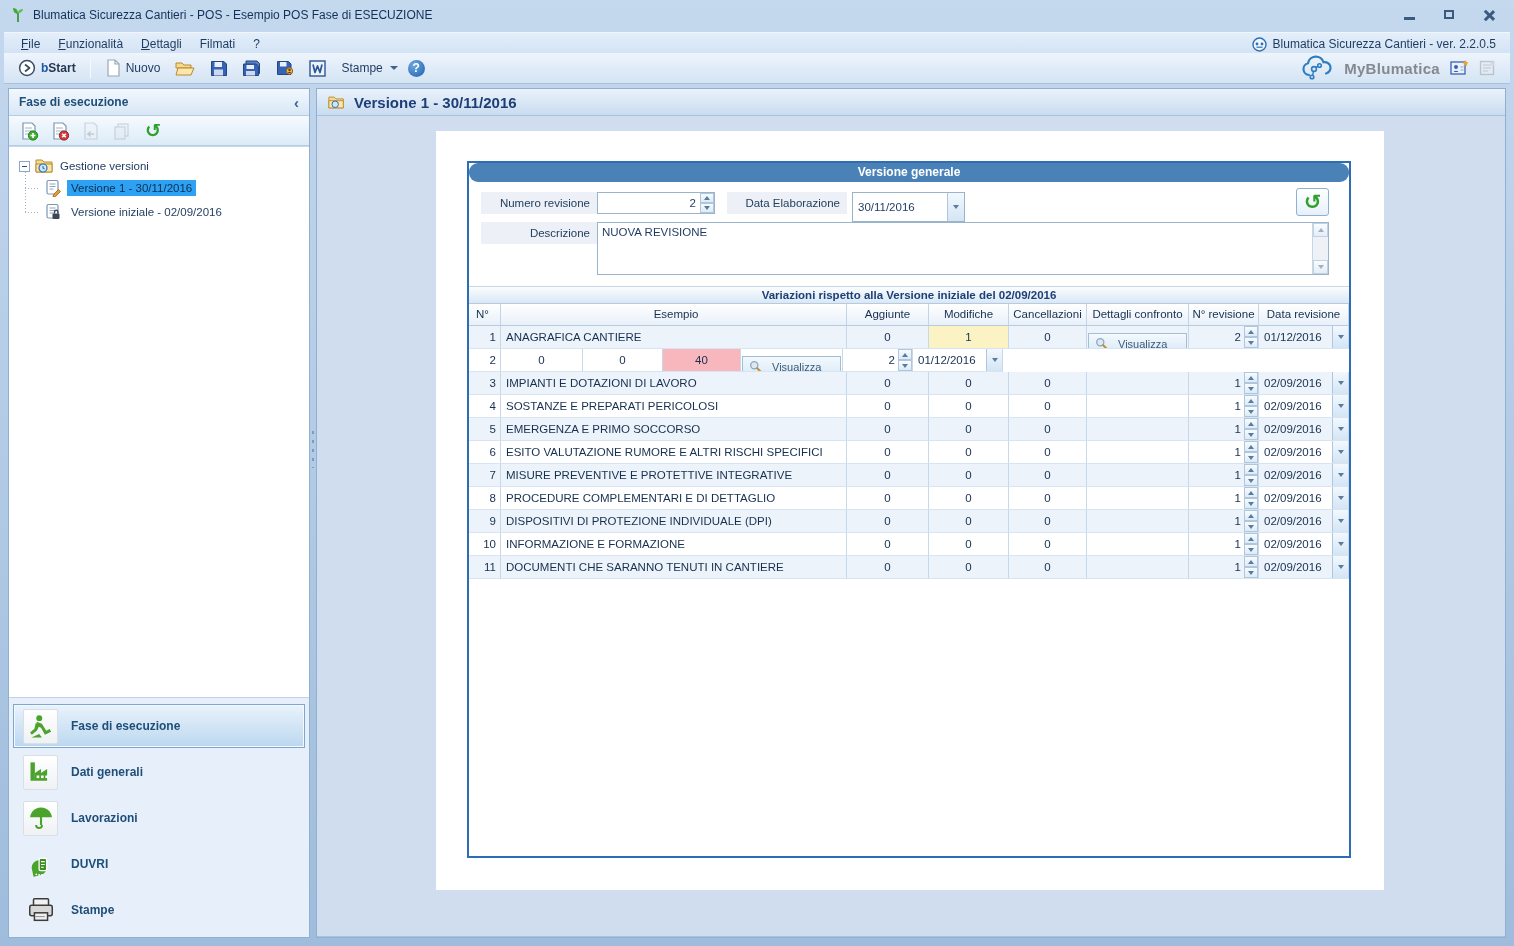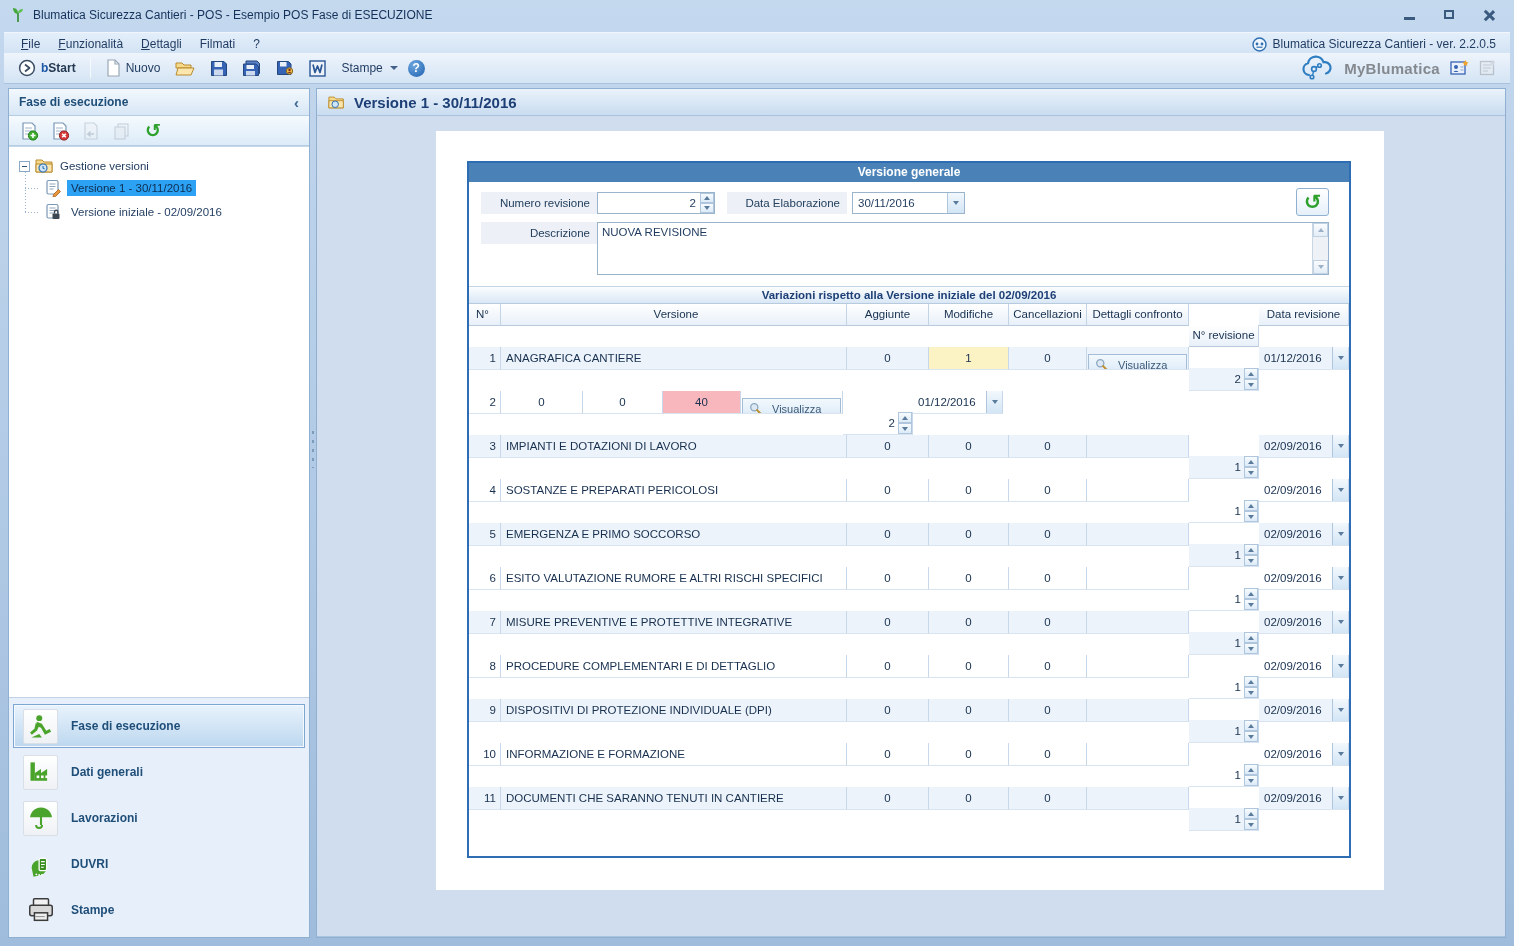--- a/index.html
+++ b/index.html
@@ -79,34 +79,34 @@
   .splitter .grip { position:absolute; left:1px; top:340px; width:4px; height:40px;
     background-image:radial-gradient(circle, #7d9cbc 1.2px, transparent 1.5px); background-size:4px 9px; background-repeat:repeat-y; }
   
   .main-panel { flex:1; display:flex; flex-direction:column; border:1px solid #8fb0d1; background:#bed2e8; }
   .main-header { height:27px; flex:none; background:linear-gradient(#eaf2fb,#c9dcf0); border-bottom:1px solid #a9c2dd;
     display:flex; align-items:center; gap:8px; padding:0 11px; }
   .main-title { font-size:15px; font-weight:bold; color:#1d3f76; }
   .main-body { flex:1; position:relative; background:#cfddee; border-bottom:1px solid #a9c2dd; }
   .page { position:absolute; left:119px; top:15px; width:948px; height:759px; background:#fff; }
   .doc-panel { position:absolute; left:31px; top:30px; width:884px; height:697px; border:2px solid #2e6db4; background:#fff; }
-  .vg-header { height:19px; background:#4a82b8; color:#fff; font-weight:bold; font-size:12px; text-align:center; line-height:19px; }
+  .vg-header { height:19px; background:#4a82b8; color:#fff; font-weight:bold; font-size:12px; text-align:center; line-height:19px;border-radius:9px; }
   
   .form-area { position:relative; height:104px; background:#fff; }
   .f-label { position:absolute; height:22px; line-height:22px; background:#edf1f7; text-align:right; padding-right:7px; color:#24405e; }
   .lbl-numrev { left:12px; top:10px; width:116px; }
   .lbl-datael { left:258px; top:10px; width:120px; }
   .lbl-descr  { left:12px; top:40px; width:116px; }
   .spin-field { position:absolute; left:128px; top:10px; width:118px; height:22px; border:1px solid #9ab4cc; display:flex; background:#fff; }
   .spin-field input { flex:1; border:none; outline:none; text-align:right; padding-right:4px; font:inherit; color:#1e3a5f; min-width:0; }
   .spinner { width:14px; display:flex; flex-direction:column; flex:none; }
   .spin-btn { flex:1; background:linear-gradient(#f7fbfe,#dcebf8); border:1px solid #b0c6dc; display:flex; align-items:center; justify-content:center; cursor:pointer; }
   .tri-up { width:0; height:0; border-left:3px solid transparent; border-right:3px solid transparent; border-bottom:4px solid #5b7b9c; }
   .tri-dn { width:0; height:0; border-left:3px solid transparent; border-right:3px solid transparent; border-top:4px solid #5b7b9c; }
-  .date-field { position:absolute; left:383px; top:10px; width:113px; height:22px; border:1px solid #9ab4cc; display:flex; background:#fff; }
+  .date-field { position:absolute; left:383px; top:10px; width:113px; height:30px; border:1px solid #9ab4cc; display:flex; background:#fff; }
   .date-field input { flex:1; border:none; outline:none; padding-left:5px; font:inherit; color:#1e3a5f; min-width:0; }
   .combo-btn { width:17px; flex:none; background:linear-gradient(#f2f8fd,#d3e5f5); border-left:1px solid #b0c6dc;
     display:flex; align-items:center; justify-content:center; cursor:pointer; }
   .refresh-btn { position:absolute; right:20px; top:6px; width:33px; height:28px; border:1px solid #8fb0d1; border-radius:3px;
     background:linear-gradient(#ffffff,#e6f0fa); display:flex; align-items:center; justify-content:center; cursor:pointer; }
   .refresh-btn .refresh-glyph { font-size:21px; }
   .descr-field { position:absolute; left:128px; top:40px; right:20px; height:53px; border:1px solid #9ab4cc; display:flex; background:#fff; }
   .descr-field textarea { flex:1; border:none; outline:none; resize:none; font:inherit; color:#1e3a5f; padding:3px 4px; }
   .v-scroll { width:16px; flex:none; background:#eef2f7; border-left:1px solid #c9d6e4; display:flex; flex-direction:column; justify-content:space-between; }
   .v-scroll .spin-btn { flex:none; height:14px; background:linear-gradient(#fafcfe,#e4edf7); border:1px solid #c3d2e2; }
@@ -121,21 +121,21 @@
   .trow { display:flex; }
   .trow .cell { height:23px; line-height:22px; border-bottom:1px solid #d8e4f1; border-right:1px solid #c7d8ea;
     overflow:hidden; white-space:nowrap; }
   .trow.alt .cell { background:#edf3fa; }
   .col-n   { width:32px; text-align:right; padding-right:4px; }
   .col-sez { width:346px; padding-left:5px; text-align:left; }
   .col-agg { width:82px; text-align:center; }
   .col-mod { width:80px; text-align:center; }
   .col-can { width:78px; text-align:center; }
   .col-det { width:102px; padding:0; }
-  .col-rev { width:70px; display:flex; padding:0;margin-top:21px; }
+  .col-rev { width:70px; display:flex; padding:0; }
   .col-data{ width:90px; display:flex; padding:0; }
   .thead .col-rev, .thead .col-data { display:block; }
   .hl-yellow { background:#fcf3c5 !important; }
   .hl-red { background:#f8b6bd !important; }
   .viz-btn { display:flex; align-items:center; gap:10px; height:21px; margin:7px 1px 0 1px;
     background:linear-gradient(#f3f9fd,#d9e9f7); border:1px solid #a3bdd6; padding:0 6px; cursor:pointer; }
   .viz-label { color:#3c5a78; text-decoration:underline; font-size:11px; }
   .rev-val { flex:1; text-align:right; padding-right:3px; }
   .row-spin { width:14px; height:22px; flex:none; display:flex; flex-direction:column; cursor:pointer; }
   .row-spin .spin-btn { border-width:1px; }
@@ -490,21 +490,21 @@
                   </span>
               </span>
             </span>
           </div>
 
           <div class="caption-bar">Variazioni rispetto alla Versione iniziale del 02/09/2016</div>
 
           <div class="tbl">
             <div class="thead">
               <div class="cell col-n">N°</div>
-              <div class="cell col-sez" style="text-align:center;">Versione</div>
+              <div class="cell col-sez" style="text-align:center;">Esempio</div>
               <div class="cell col-agg">Aggiunte</div>
               <div class="cell col-mod">Modifiche</div>
               <div class="cell col-can">Cancellazioni</div>
               <div class="cell col-det" style="text-align:center;">Dettagli confronto</div>
               <div class="cell col-rev" style="text-align:center;">N° revisione</div>
               <div class="cell col-data" style="text-align:center;">Data revisione</div>
             </div>
             <div>
                 <div class="trow alt">
     <div class="cell col-n">1</div>

